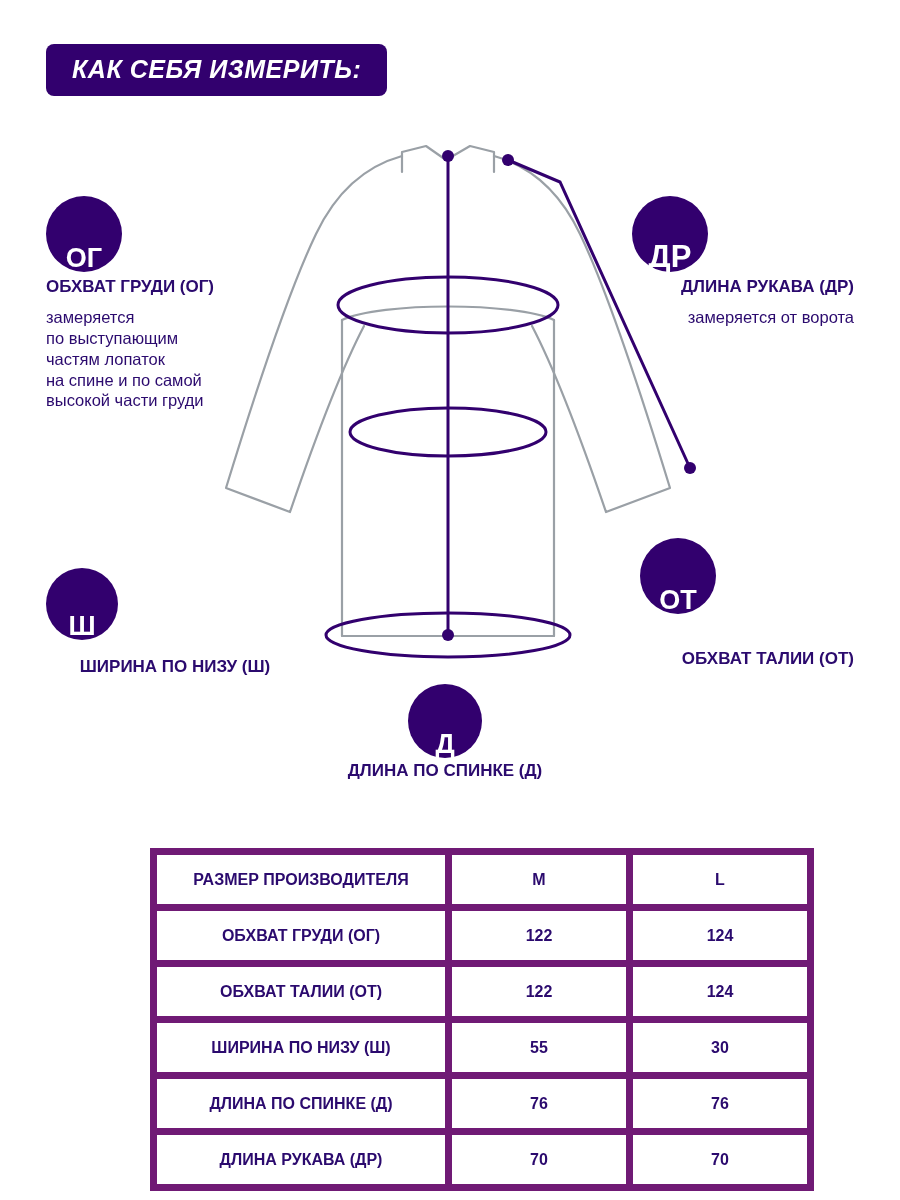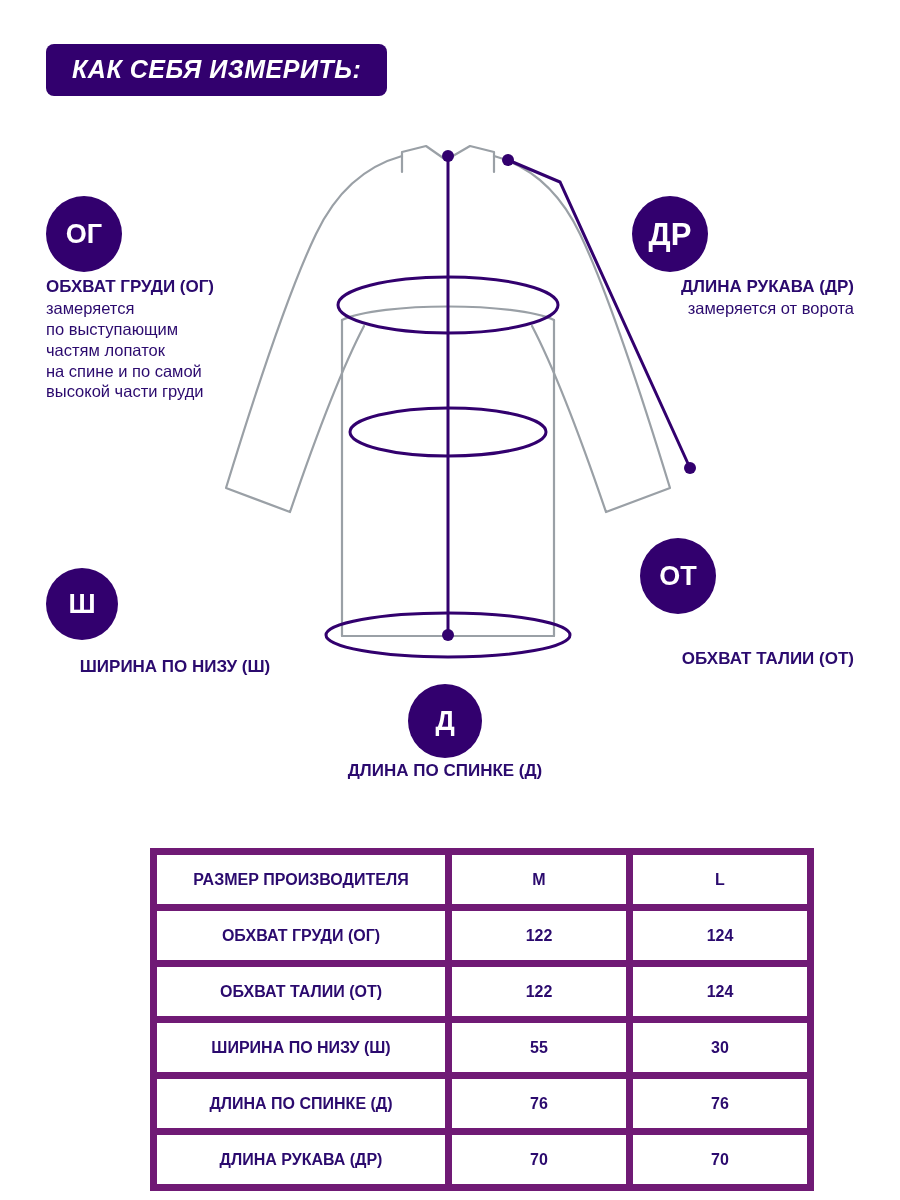--- a/index.html
+++ b/index.html
@@ -35,21 +35,21 @@
     white-space: nowrap;
   }
 
   
   .badge {
     position: absolute;
     border-radius: 50%;
     background: #32006e;
     color: #ffffff;
     display: flex;
-    align-items: center;
+    align-items: flex-end;
     justify-content: center;
     font-weight: bold;
     line-height: 1;
   }
   .badge.og  { left: 46px;  top: 196px; width: 76px; height: 76px; font-size: 27px; }
   .badge.dr  { left: 632px; top: 196px; width: 76px; height: 76px; font-size: 31px; }
   .badge.sh  { left: 46px;  top: 568px; width: 72px; height: 72px; font-size: 27px; }
   .badge.ot  { left: 640px; top: 538px; width: 76px; height: 76px; font-size: 27px; }
   .badge.d   { left: 408px; top: 684px; width: 74px; height: 74px; font-size: 27px; }
 
@@ -61,21 +61,21 @@
     font-size: 17px;
     font-weight: bold;
     color: #2b0a6e;
     line-height: 1.25;
   }
   .label-block .lbl-sub {
     font-size: 16.5px;
     font-weight: normal;
     color: #2b0a6e;
     line-height: 1.26;
-    margin-top: 1px;
+    margin-top: 10px;
   }
   .label-block.right-align {
     text-align: right;
   }
   .label-block.center-align {
     text-align: center;
   }
 
   #label-og { left: 46px;  top: 276px; width: 250px; }
   #label-dr { left: 548px; top: 276px; width: 306px; }

